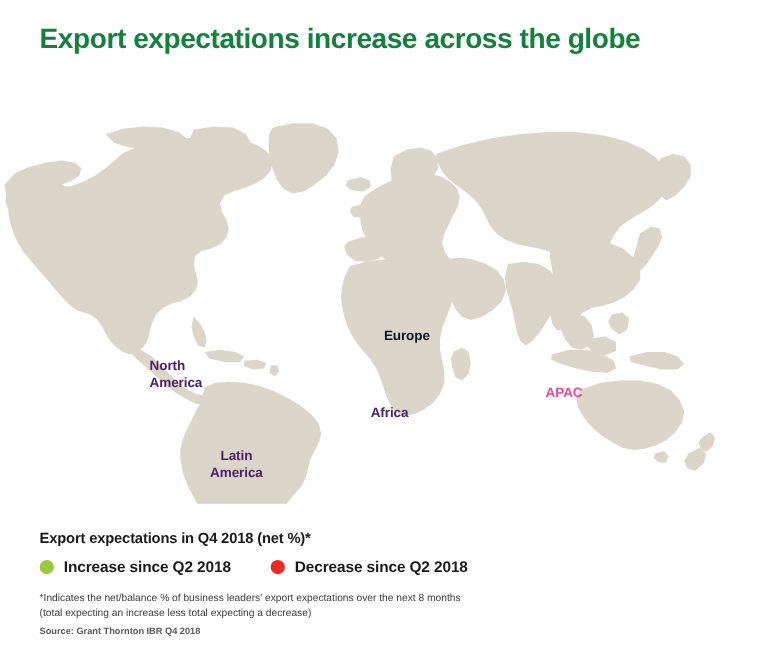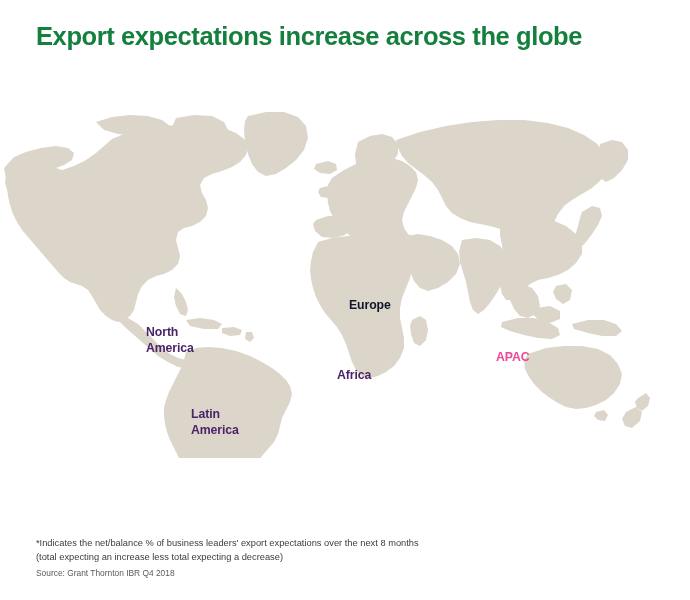--- a/index.html
+++ b/index.html
@@ -57,22 +57,22 @@
   
   .region-label {
     position: absolute;
     font-size: 12.3px;
     font-weight: bold;
     color: #4B2368;
     line-height: 1.33;
     letter-spacing: -0.1px;
     white-space: pre-line;
   }
-  #region-label-north-america { left: 136px; top: 216px; margin-left: 10px; }
-  #region-label-latin-america { left: 191px; top: 298px; }
+  #region-label-north-america { left: 136px; top: 216px; }
+  #region-label-latin-america { left: 191px; top: 298px; text-align: center; }
   #region-label-europe        { left: 349px; top: 189px; }
   #region-label-africa        { left: 337px; top: 259px; }
   #region-label-apac          { left: 496px; top: 241px; }
 
   
   #legend {
     position: absolute;
     left: 36px;
     top: 482px;
     width: 620px;
@@ -124,20 +124,21 @@
   }
   #source-line {
     position: absolute;
     left: 36px;
     top: 568px;
     width: 620px;
     font-size: 8.4px;
     color: #5A5A5A;
     line-height: 1.4;
     letter-spacing: 0px;
+    font-weight: bold;
   }
 </style>
 </head>
 <body>
 
 <div id="infographic" style="background: rgb(255, 255, 255);">
 
   <div id="page-title" style="color: #15803d;">Export expectations increase across the globe</div>
 
   <div id="map-wrap">
@@ -271,19 +272,37 @@
     <div class="region-label" id="region-label-latin-america" style="color: rgb(75, 35, 104);">Latin
 America</div>
 
     <div class="region-label" id="region-label-europe" style="color: #0f172a;">Europe</div>
 
     <div class="region-label" id="region-label-africa" style="color: rgb(75, 35, 104);">Africa</div>
 
     <div class="region-label" id="region-label-apac" style="color: #ec4899;">APAC</div>
   </div>
 
+  <div id="legend">
+
+    <div id="legend-title">Export expectations in Q4 2018 (net %)*</div>
+
+    <div id="legend-items">
+
+      <div class="legend-item" id="legend-item-increase">
+        <span class="legend-dot" style="background-color: rgb(154, 202, 60);"></span>
+        <span class="legend-item-label">Increase since Q2 2018</span>
+      </div>
+
+      <div class="legend-item" id="legend-item-decrease">
+        <span class="legend-dot" style="background-color: rgb(238, 43, 36);"></span>
+        <span class="legend-item-label">Decrease since Q2 2018</span>
+      </div>
+
+    </div>
+  </div>
 
   <div id="footnote">*Indicates the net/balance % of business leaders' export expectations over the next 8 months
 (total expecting an increase less total expecting a decrease)</div>
 
   <div id="source-line">Source: Grant Thornton IBR Q4 2018</div>
 
 </div>
 
 </body></html>

